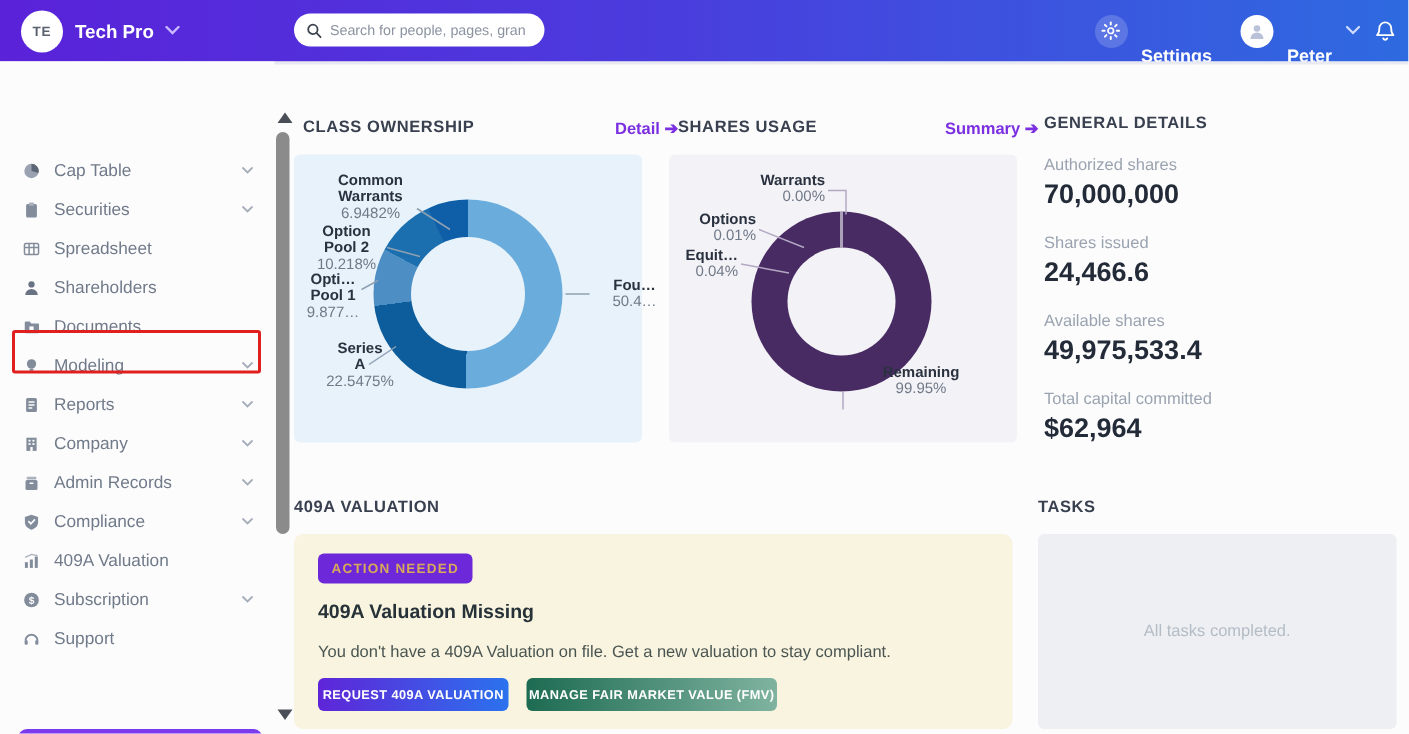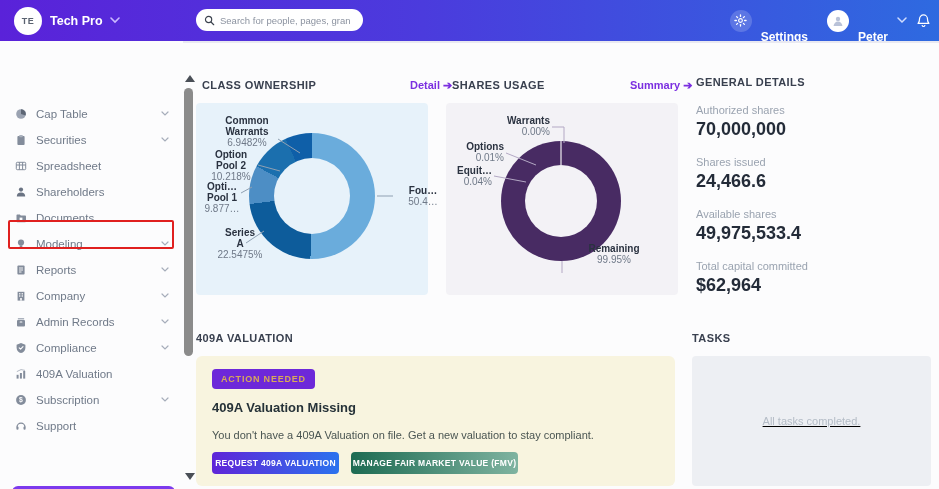--- a/index.html
+++ b/index.html
@@ -77,21 +77,21 @@
   .v-heading { position:absolute; left:16px; top:44px; font-size:13px; font-weight:bold; color:#263238; }
   .v-body { position:absolute; left:16px; top:73px; font-size:11px; color:#4a5552; }
   .btn { position:absolute; top:96px; height:22px; border:none; border-radius:4px; color:#fff;
          font-size:8.5px; font-weight:bold; letter-spacing:.3px; cursor:pointer;
          font-family:"Liberation Sans",sans-serif; }
   .btn-request { left:16px; width:127px; background:linear-gradient(90deg,#5f25d8,#2b72ee); }
   .btn-manage { left:155px; width:167px; background:linear-gradient(90deg,#1d6b52,#7fb3a0); }
 
   
   .card-tasks { left:692px; top:356px; width:239px; height:130px; background:#edeff3;
-                display:flex; align-items:center; justify-content:center;text-decoration:underline; }
+                display:flex; align-items:center; justify-content:center; }
   .tasks-empty { font-size:11px; color:#b4bcc6; }
 
   .divider { position:absolute; left:0; top:41px; width:939px; height:2px; background:#e9e9f1; }
 </style>
 </head>
 <body>
 
 <div class="topbar">
   <div class="logo-circle">
     <span>TE</span>

